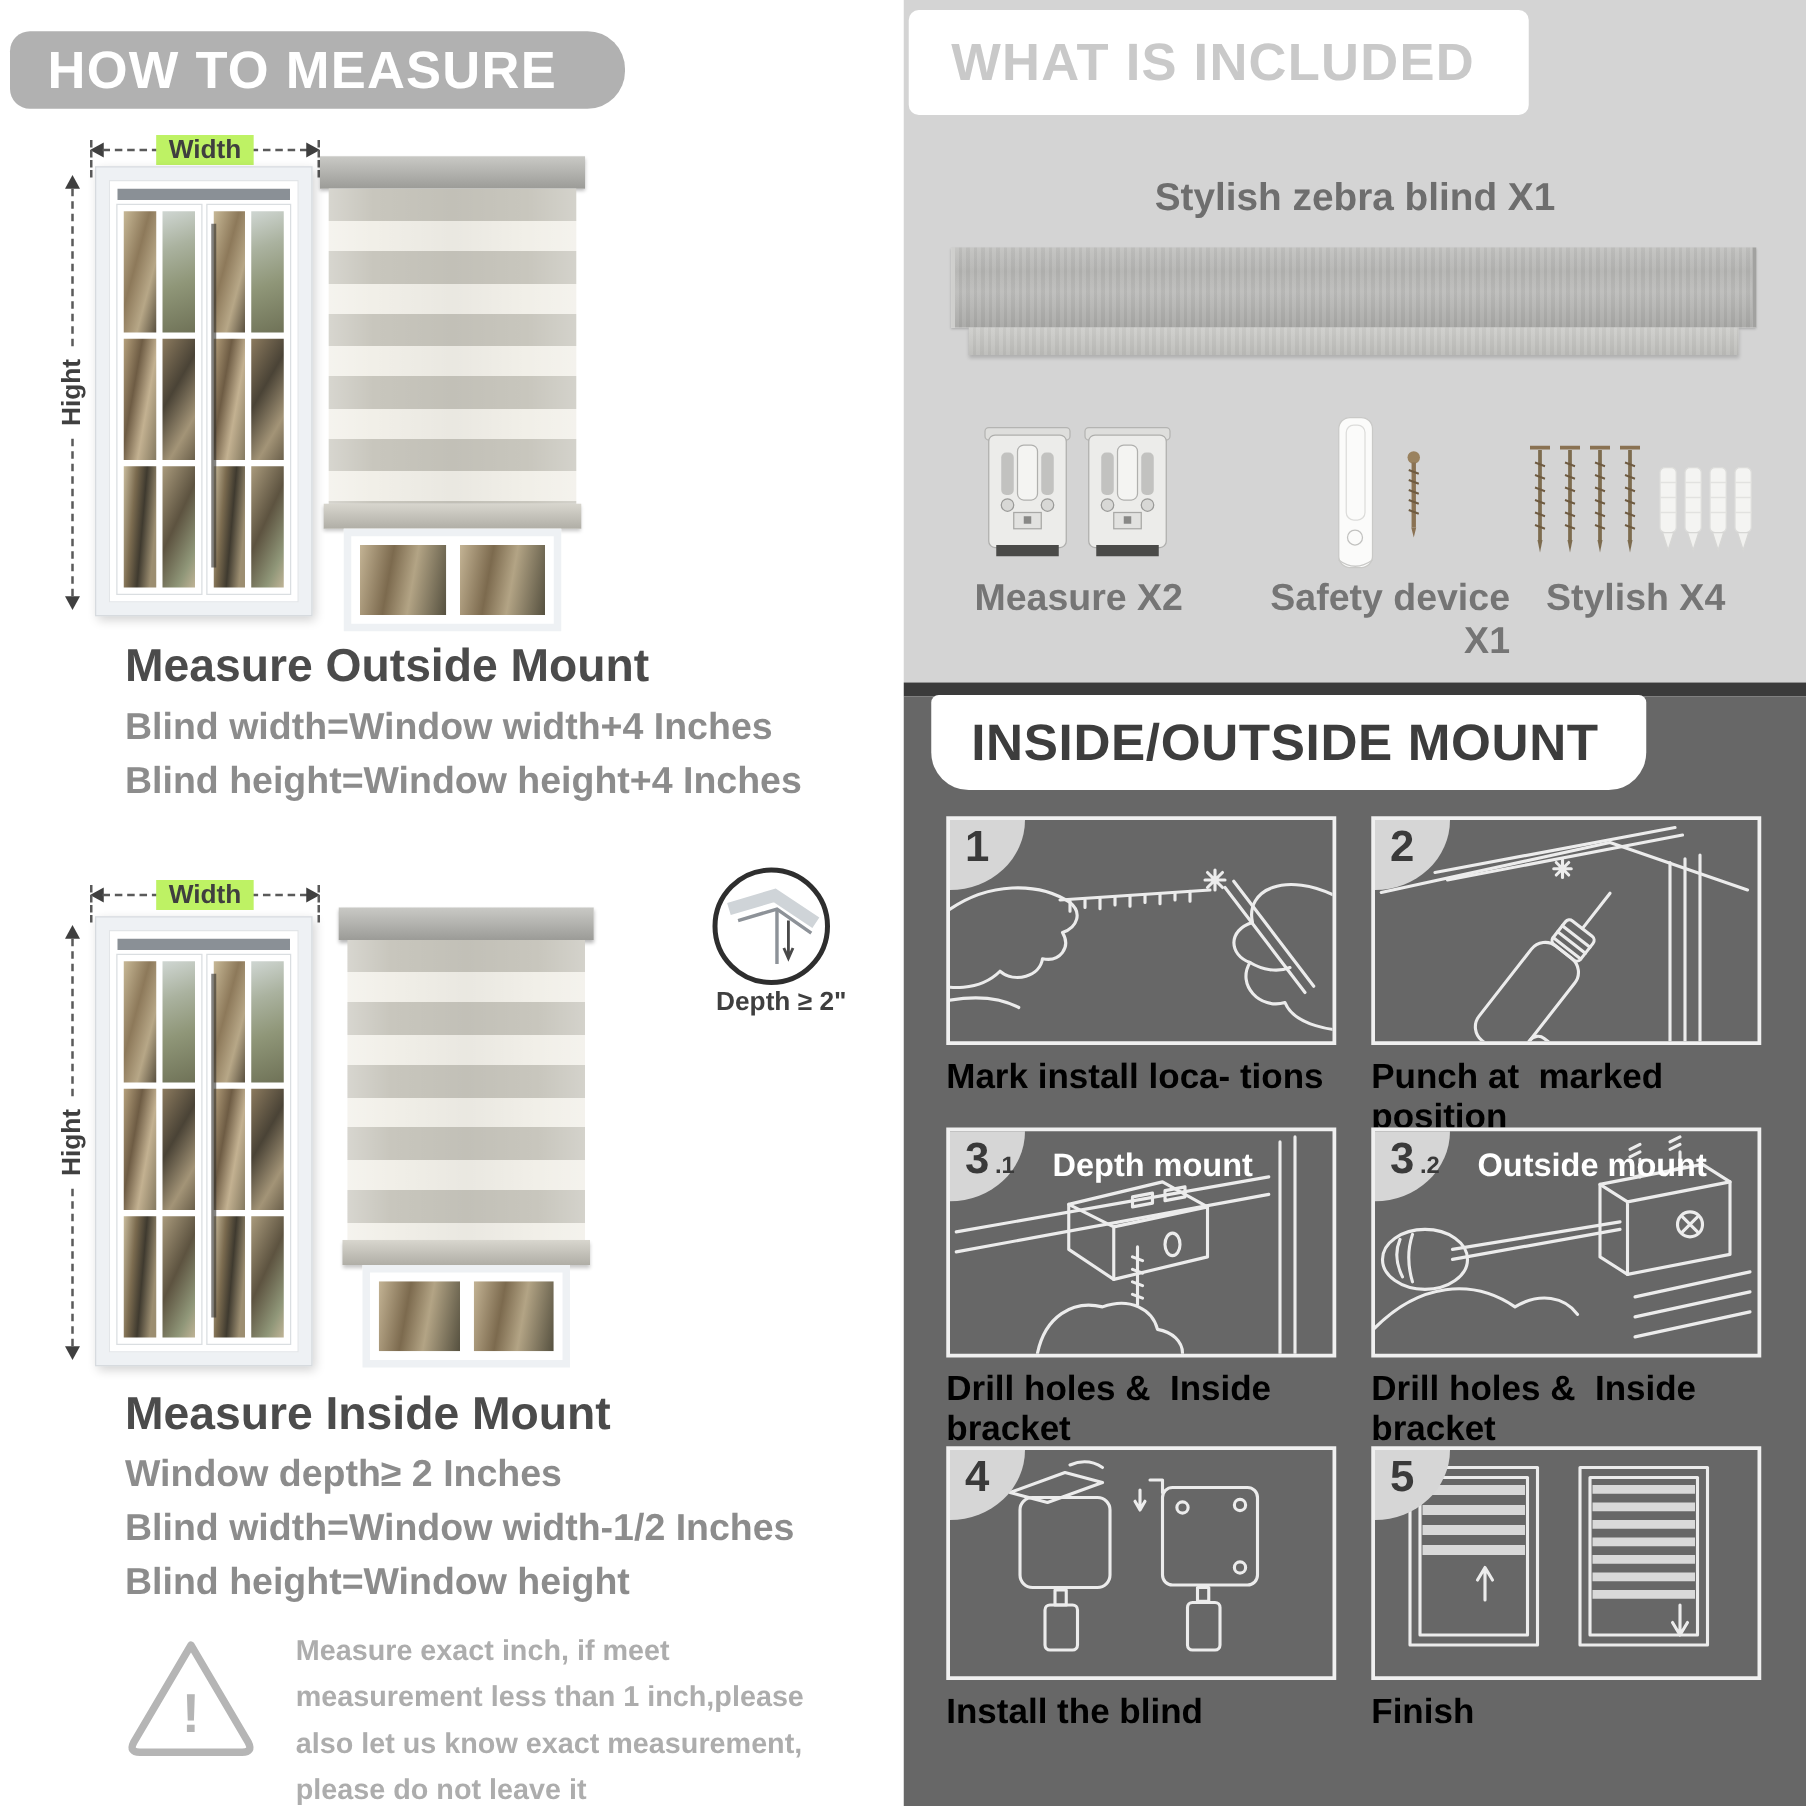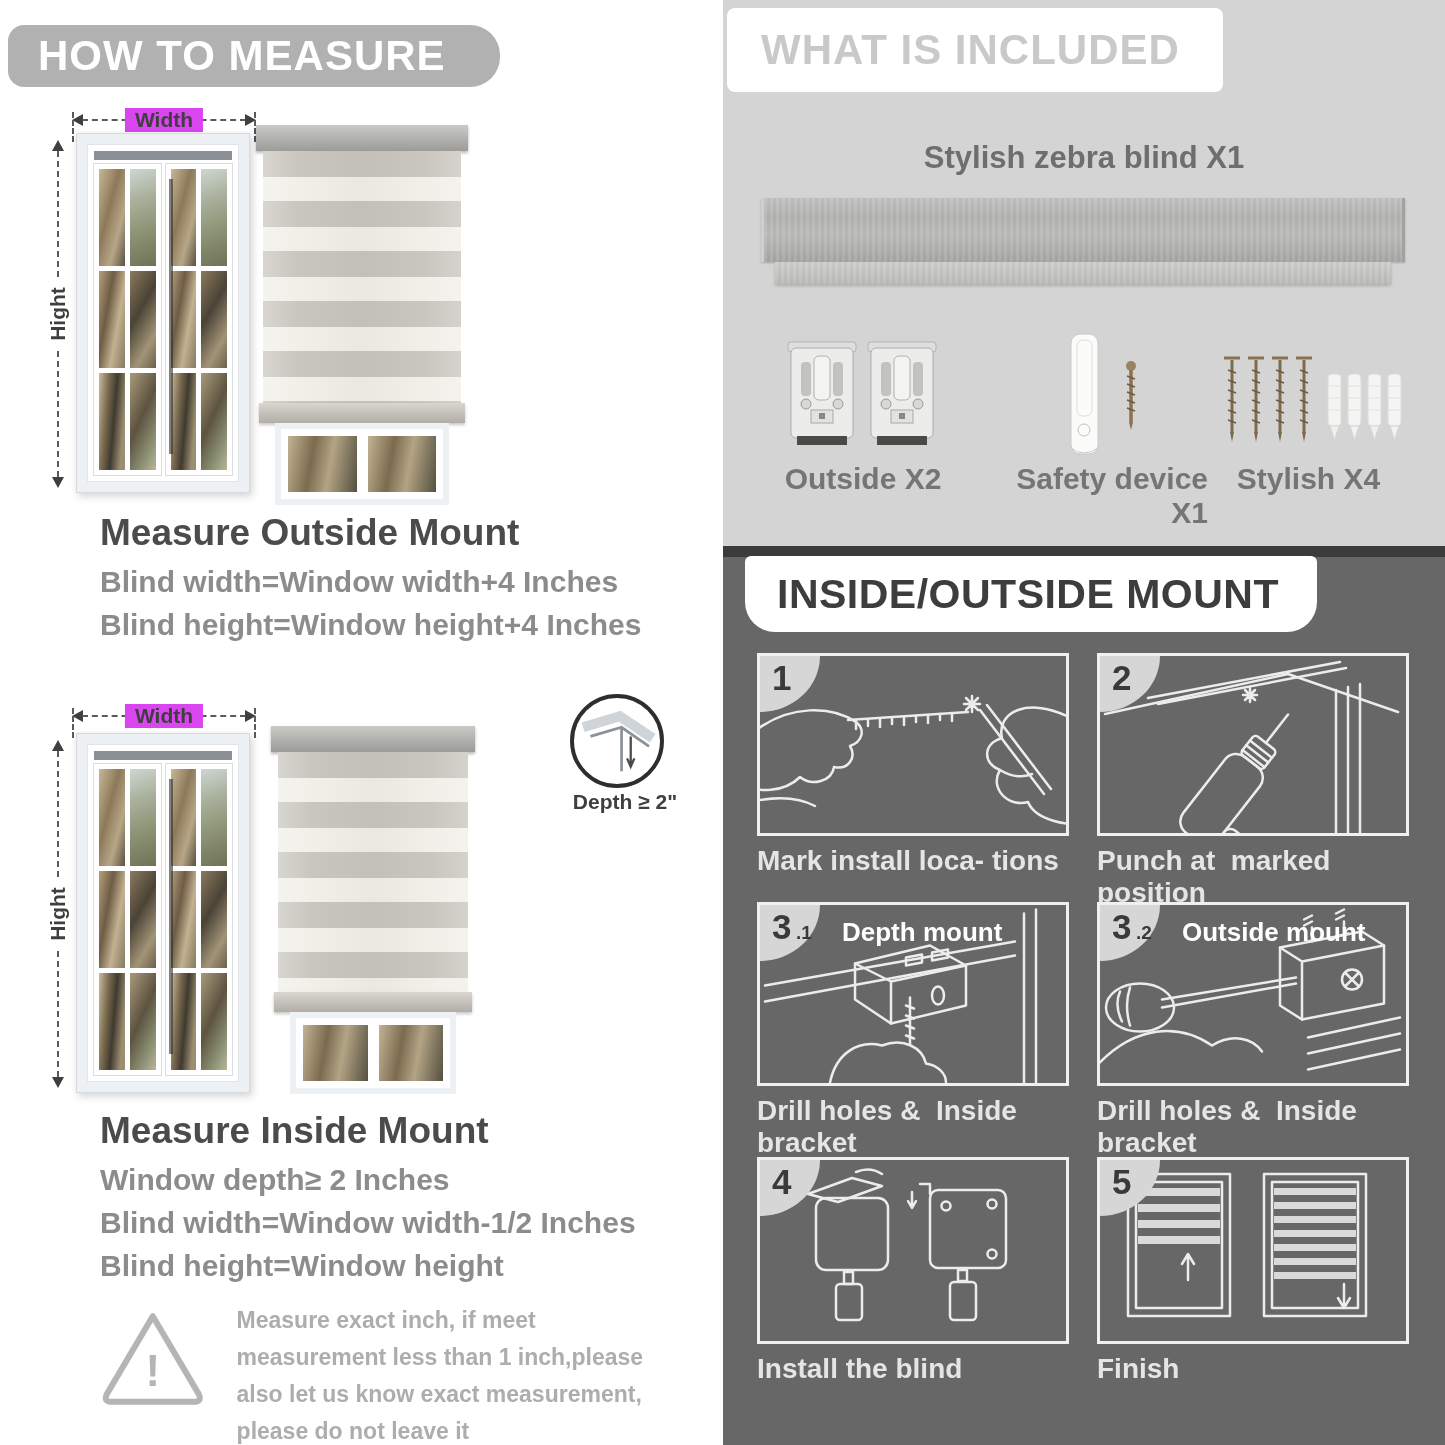--- a/index.html
+++ b/index.html
@@ -42,21 +42,21 @@
   .b-window{position:absolute;background:#fff;border:6px solid #eef1f4;display:flex;gap:5px;padding:4px;box-sizing:border-box;}
   .bw-pane{flex:1;background:linear-gradient(100deg,#c3b394 0%,#7c6a4e 35%,#b3a485 60%,#55503f 100%);border:3px solid #fff;}
 
   
   .harrow{position:absolute;height:16px;}
   .harrow .ln{position:absolute;left:10px;right:10px;top:7px;border-top:2px dashed #5a5a5a;}
   .harrow .ah{position:absolute;top:2px;width:0;height:0;border-top:6px solid transparent;border-bottom:6px solid transparent;}
   .harrow .ah.l{left:0;border-right:11px solid #3f3f3f;}
   .harrow .ah.r{right:0;border-left:11px solid #3f3f3f;}
   .harrow .lbl{position:absolute;left:50%;top:8px;transform:translate(-50%,-50%);
-    background:#d946ef;padding:0 10px;font-size:21px;font-weight:bold;color:#3f3f3f;}
+    background:#bef264;padding:0 10px;font-size:21px;font-weight:bold;color:#3f3f3f;}
   .drop{position:absolute;width:0;border-left:2px dashed #5a5a5a;}
   .varrow{position:absolute;width:16px;}
   .varrow .ln{position:absolute;top:11px;bottom:11px;left:7px;border-left:2px dashed #5a5a5a;}
   .varrow .ah{position:absolute;left:2px;width:0;height:0;border-left:6px solid transparent;border-right:6px solid transparent;}
   .varrow .ah.u{top:0;border-bottom:11px solid #3f3f3f;}
   .varrow .ah.d{bottom:0;border-top:11px solid #3f3f3f;}
   .varrow .lbl{position:absolute;left:8px;top:50%;transform:translate(-50%,-50%) rotate(-90deg);
     background:#fff;padding:0 8px;font-size:21px;font-weight:bold;color:#3f3f3f;white-space:nowrap;}
 
   .mag{position:absolute;width:94px;height:94px;border:4px solid #2e2e2e;border-radius:50%;
@@ -96,21 +96,21 @@
     border-radius:6px 6px 30px 30px;display:flex;align-items:center;padding-left:32px;box-sizing:border-box;
     font-size:41px;font-weight:bold;color:#3d3d3d;letter-spacing:.5px;}
 
   .step-panel{position:absolute;width:312px;border:3px solid #f0f0f0;background:#676767;box-sizing:border-box;}
   .step-panel svg{display:block;width:100%;height:100%;}
   .badge{position:absolute;top:0;left:0;width:60px;height:56px;background:#d6d6d6;
     border-radius:0 0 100% 0;color:#3a3a3a;box-sizing:border-box;padding:2px 0 0 12px;}
   .badge-num{font-size:35px;font-weight:bold;}
   .badge-sub{font-size:19px;font-weight:bold;}
   .sublabel{position:absolute;left:82px;top:12px;font-size:26px;font-weight:bold;color:#fff;}
-  .step-caption{position:absolute;width:340px;font-size:28px;font-weight:bold;color:#e5e5e5;white-space:pre-wrap;}
+  .step-caption{position:absolute;width:340px;font-size:28px;font-weight:bold;color:#000000;white-space:pre-wrap;}
 
   .c1{left:34px;} .c2{left:374px;}
   .r1{top:96px;height:183px;}  .r1c{top:288px;}
   .r2{top:345px;height:184px;} .r2c{top:538px;}
   .r3{top:600px;height:187px;} .r3c{top:796px;}
 
   .sk{stroke:#ececec;stroke-width:2.5;fill:none;stroke-linecap:round;stroke-linejoin:round;}
   .skf{fill:#d9d9d9;stroke:none;}
 </style>
 </head>
@@ -335,21 +335,21 @@
         </g>
         <g fill="#f1f1ef" stroke="#d6d6d4">
           <path d="M112 78 l4.5 14 l4.5 -14 Z"></path>
             <path d="M132 78 l4.5 14 l4.5 -14 Z"></path>
           <path d="M152 78 l4.5 14 l4.5 -14 Z"></path>
             <path d="M172 78 l4.5 14 l4.5 -14 Z"></path>
         </g>
       </svg>
     </div>
 
-    <div class="item-label" style="left:20px;width:240px;">Outside X2</div>
+    <div class="item-label" style="left:20px;width:240px;">Measure X2</div>
     <div class="item-label" style="left:255px;width:230px;text-align:right;">Safety device X1</div>
     <div class="item-label" style="left:478px;width:215px;">Stylish X4</div>
   </div>
 
   <div class="dark-strip"></div>
 
   <div class="panel-mount">
     <div class="hdr-mount">
       <span>INSIDE/OUTSIDE MOUNT</span>
     </div>

